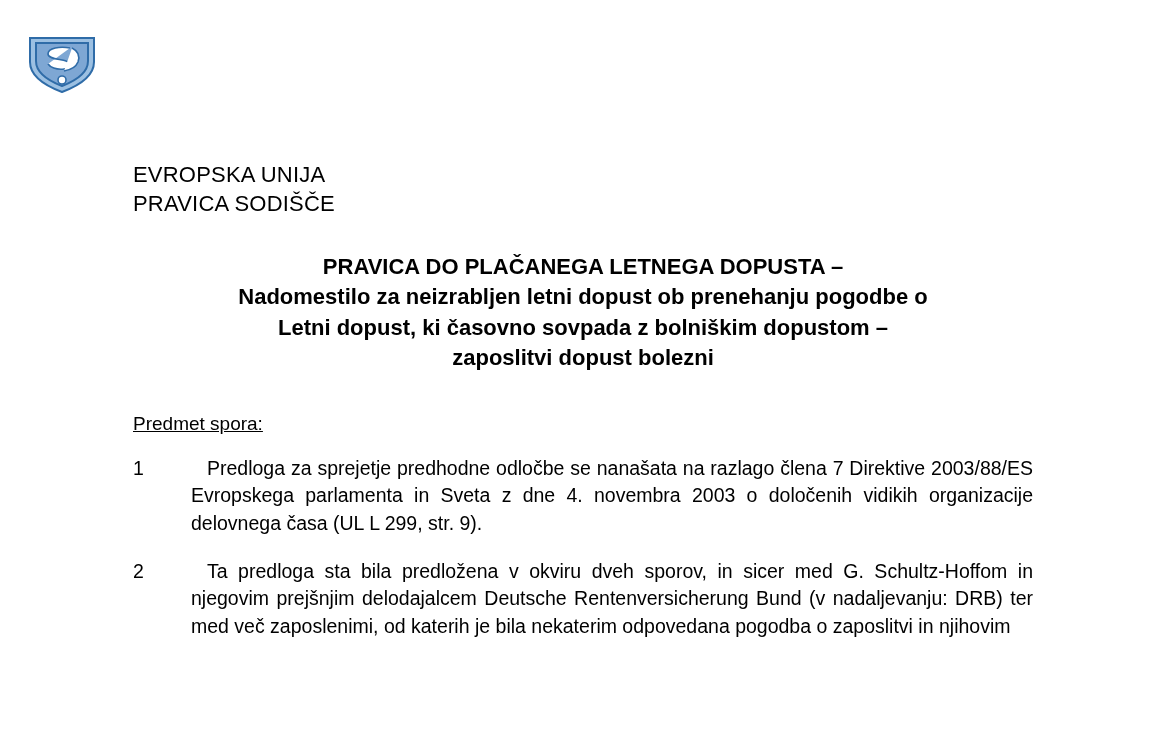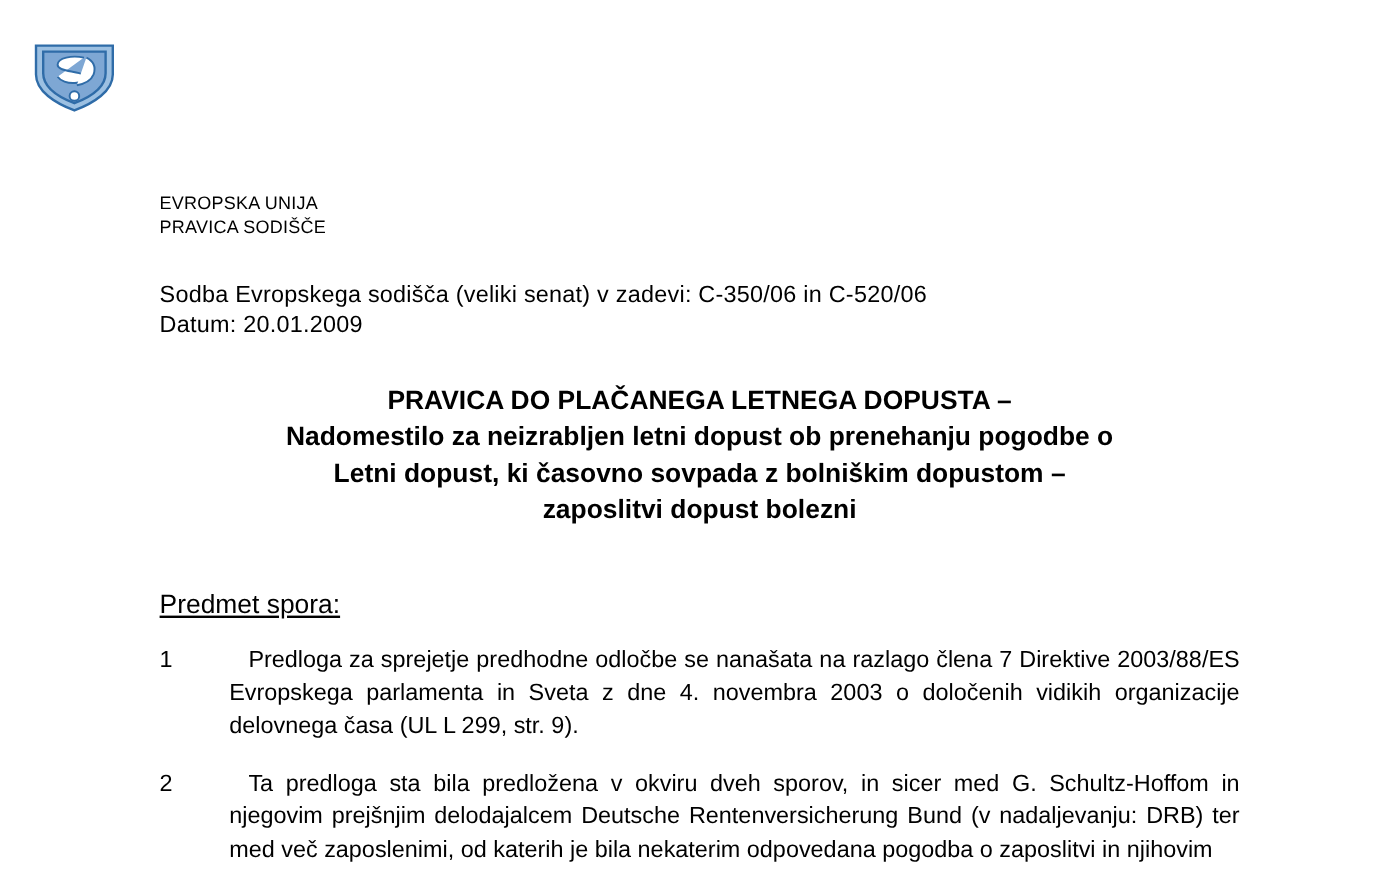--- a/index.html
+++ b/index.html
@@ -29,43 +29,43 @@
     height: 62px;
   }
   
   .doc {
     position: absolute;
     left: 133px;
     top: 160px;
     width: 900px;
   }
   .org-block {
-    font-size: 15px;
+    font-size: 22px;
     line-height: 1.32;
     letter-spacing: 0.2px;
   }
   .case-block {
     margin-top: 34px;
     font-size: 19.5px;
     line-height: 1.32;
     letter-spacing: 0.2px;
   }
   .title-block {
     margin-top: 34px;
     text-align: center;
     font-weight: bold;
     font-size: 22px;
     line-height: 1.38;
   }
   .title-block div {
     white-space: nowrap;
   }
   .subject {
-    margin-top: 50px;
-    font-size: 22px;
+    margin-top: 39px;
+    font-size: 19px;
     text-decoration: underline;
     display: inline-block;
   }
   .para {
     margin-top: 20px;
     position: relative;
     font-size: 19.5px;
     line-height: 1.42;
   }
   .para .num {
@@ -104,24 +104,20 @@
     </svg>
   </div>
 
   <div class="doc">
 
     <div class="org-block">
       <div>EVROPSKA UNIJA</div>
       <div>PRAVICA SODIŠČE</div>
     </div>
 
-    <div class="case-block">
-      <div>Sodba Evropskega sodišča (veliki senat) v zadevi: C-350/06 in C-520/06</div>
-      <div>Datum: 20.01.2009</div>
-    </div>
 
     <div class="title-block">
       <div>PRAVICA DO PLAČANEGA LETNEGA DOPUSTA –</div>
       <div>Nadomestilo za neizrabljen letni dopust ob prenehanju pogodbe o</div>
       <div>Letni dopust, ki časovno sovpada z bolniškim dopustom –</div>
       <div>zaposlitvi dopust bolezni</div>
     </div>
 
     <div>
       <span class="subject">Predmet spora:</span>

